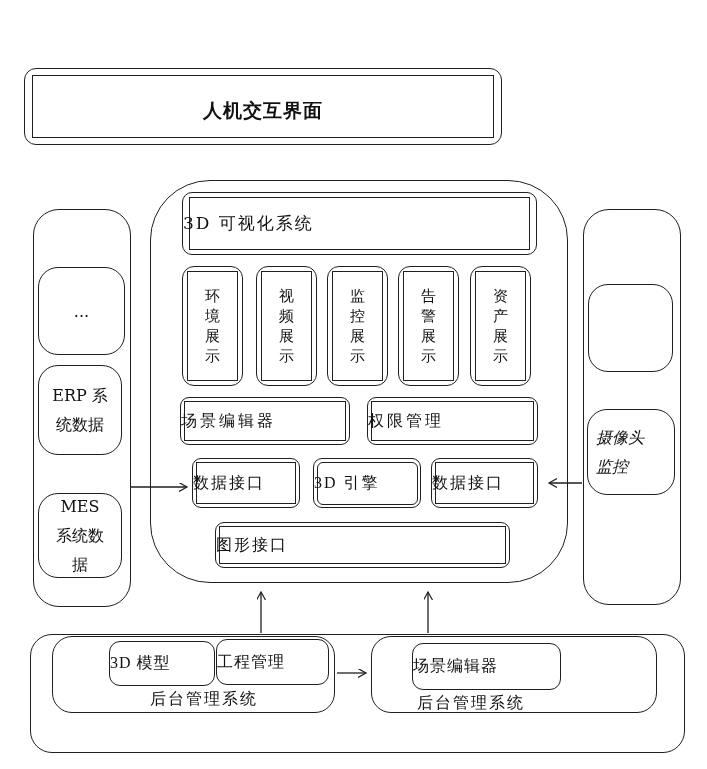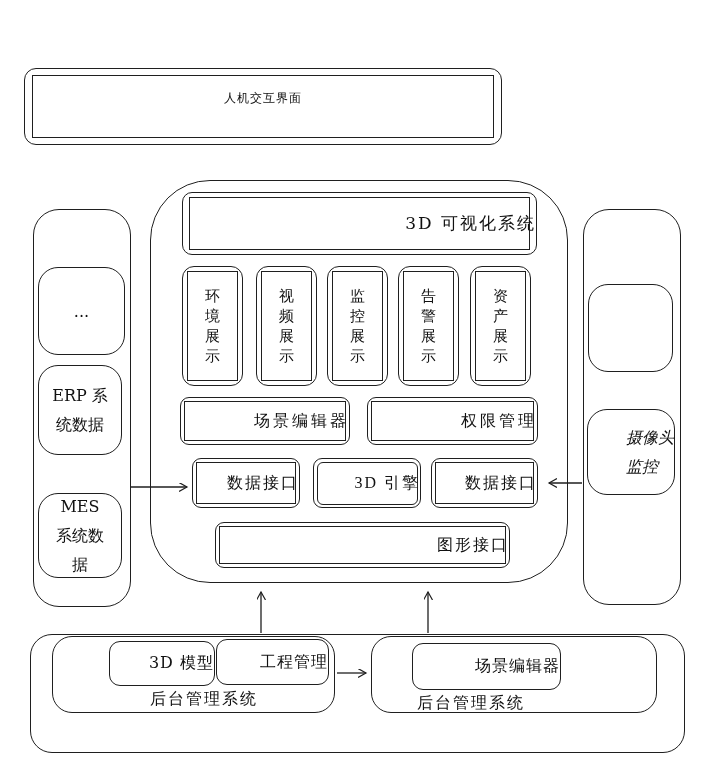--- a/index.html
+++ b/index.html
@@ -1,29 +1,29 @@
 <!DOCTYPE html>
 <html><head>
 <meta charset="utf-8">
 <style>
   * { margin:0; padding:0; box-sizing:border-box; }
   body { background:#fff; font-family:"DejaVu Serif","Liberation Serif",serif; color:#111; }
   #canvas { position:relative; width:707px; height:769px; background:#fff; overflow:hidden; }
 
   .box { position:absolute; border:1.4px solid #1f1f1f; background:#fff; }
-  .center { display:flex; align-items:center; justify-content:flex-end; text-align:center; }
+  .center { display:flex; align-items:center; justify-content:flex-start; text-align:center; }
 
   
   .db::before { content:""; position:absolute; inset:3px; border:1.1px solid #1f1f1f; pointer-events:none; }
   .db-round::before { border-radius:5px; }
 
   .banner-outer { left:24px; top:68px; width:478px; height:77px; border-radius:12px; }
   .banner-inner { position:absolute; left:7px; right:7px; top:6px; bottom:6px; border:1.2px solid #1f1f1f;
-                  display:flex; justify-content:center; padding-top:14px;
-                  font-size:12px; font-weight:normal; letter-spacing:1px; }
+                  display:flex; justify-content:center; padding-top:22px;
+                  font-size:19px; font-weight:bold; letter-spacing:1px; }
 
   .core { left:150px; top:180px; width:418px; height:403px; border-radius:60px; border-width:1.5px; }
 
   .core-title { left:182px; top:192px; width:355px; height:63px; border-radius:10px;
                 font-size:17px; letter-spacing:2px; }
   .core-title::before { inset:4px 6px; }
 
   .vbox { top:266px; width:61px; height:120px; border-radius:12px; }
   .vbox::before { inset:4px; }
   .vtext { width:1em; margin:16px auto; word-break:break-all; font-size:15px; line-height:20px; text-align:center; position:relative; }
@@ -110,21 +110,21 @@
     <span style="position:relative;">数据接口</span>
   </div>
 
   <div class="box db center gfx">
     <span style="position:relative;">图形接口</span>
   </div>
 
   <div class="box bottom-outer"></div>
 
   <div class="box group" style="left:52px; width:283px;"></div>
-  <div class="box group-item center" style="left:109px; top:641px; width:106px; height:45px;">
+  <div class="box group-item center" style="left:109px; top:641px; width:106px; height:45px;font-family:Liberation Serif, serif;">
     <span>3D 模型</span>
   </div>
   <div class="box group-item center" style="left:216px; top:639px; width:113px; height:46px;">
     <span>工程管理</span>
   </div>
   <div class="group-label" style="left:150px; top:689px;">后台管理系统</div>
 
   <div class="box group" style="left:371px; width:286px;"></div>
   <div class="box group-item center" style="left:412px; top:643px; width:149px; height:47px;">
     <span>场景编辑器</span>

